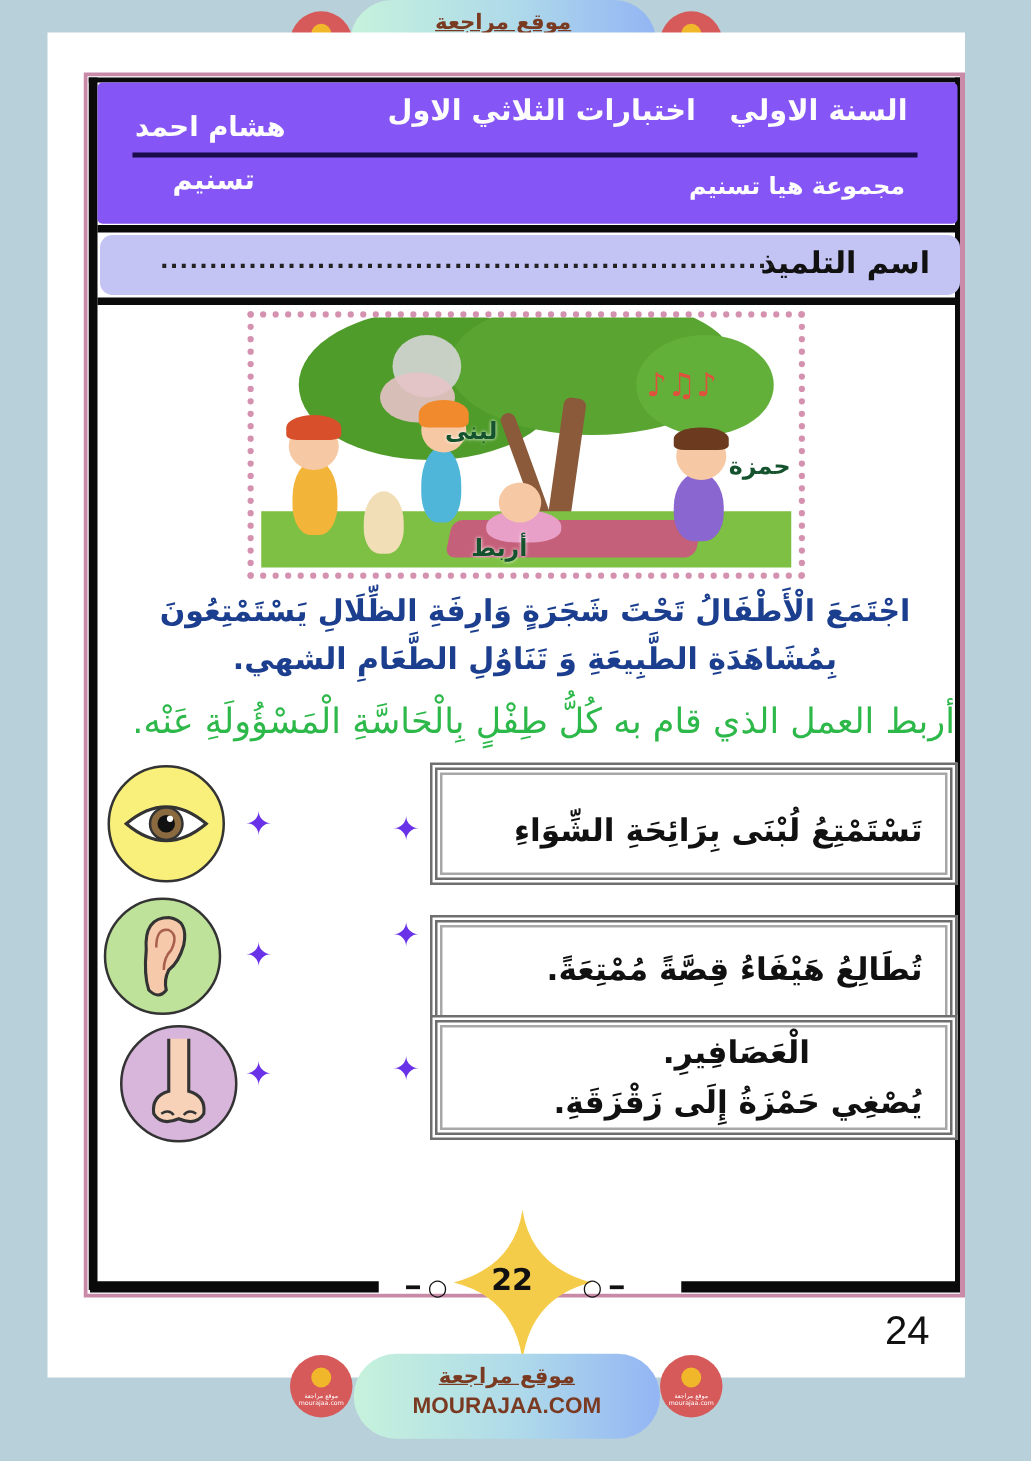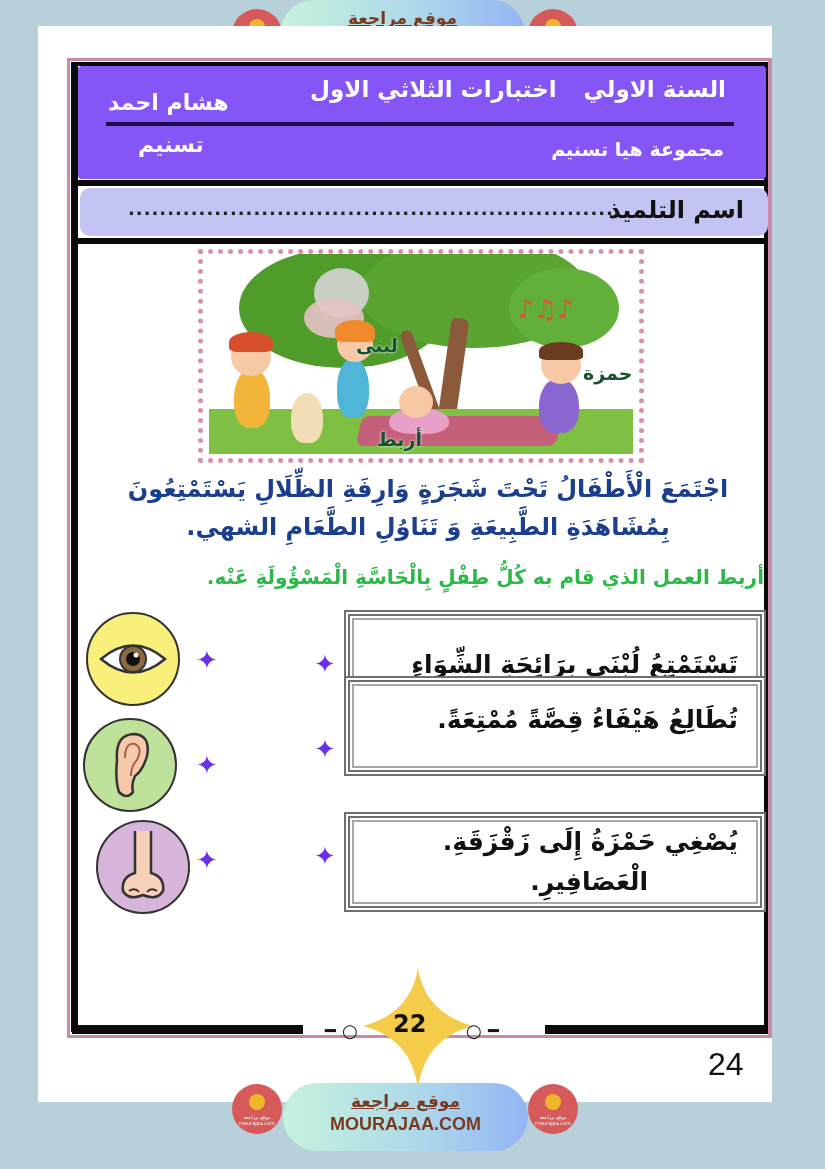--- a/index.html
+++ b/index.html
@@ -42,34 +42,34 @@
   .blanket { position: absolute; left: 150px; bottom: 8px; width: 200px; height: 30px; background: #c5607a; border-radius: 8px; transform: skewX(-12deg); }
   .kid { position: absolute; border-radius: 50% 50% 40% 40%; }
   .kid-head { position: absolute; border-radius: 50%; background: #f6c9a4; }
   .kid-hair { position: absolute; border-radius: 50% 50% 20% 20%; }
   .smoke { position: absolute; border-radius: 50%; background: #d5d5d5; opacity: 0.9; }
   .note { position: absolute; font-size: 26px; font-weight: bold; }
   .pic-label { position: absolute; font-size: 19px; font-weight: bold; color: #14532d; direction: rtl; text-shadow: 0 0 3px #fff; text-align: center; }
 
   
   .passage { position: absolute; left: 92px; top: 470px; width: 672px; direction: rtl; text-align: center; color: #1b3e8e; font-weight: bold; font-size: 24px; line-height: 38px; }
-  .instruction { position: absolute; left: 92px; top: 562px; width: 676px; direction: rtl; text-align: right; color: #2db84a; font-weight: bold; font-size: 20px; line-height: 30px; padding-right: 4px; }
+  .instruction { position: absolute; left: 92px; top: 562px; width: 676px; direction: rtl; text-align: right; color: #2db84a; font-weight: normal; font-size: 28px; line-height: 30px; padding-right: 4px; }
 
   
   .sense { position: absolute; width: 94px; height: 94px; border-radius: 50%; border: 2px solid #333; display: flex; align-items: center; justify-content: center; }
   .sense-eye { left: 86px; top: 612px; background: #f8f07a; }
   .sense-ear { left: 83px; top: 718px; background: #bfe29a; }
   .sense-nose { left: 96px; top: 820px; background: #d8b6db; }
 
   .star { position: absolute; width: 24px; height: 24px; color: #6a32e8; font-size: 26px; line-height: 24px; text-align: center; }
 
   
   .sent-box { position: absolute; left: 344px; width: 422px; background: #fff; border: 6px double #6e6e6e; outline: 2px solid #a7a7a7; outline-offset: -10px; direction: rtl; text-align: right; font-weight: bold; color: #111; font-size: 25px; padding: 0 22px; }
   .sent-1 { top: 610px; height: 98px; line-height: 98px; }
-  .sent-2 { top: 676px; height: 100px; line-height: 76px; }
+  .sent-2 { top: 732px; height: 100px; line-height: 76px; }
   .sent-3 { top: 812px; height: 100px; line-height: 40px; padding-top: 4px; }
 
   
   .bottom-bar-left { position: absolute; left: 72px; top: 1025px; width: 231px; height: 9px; background: #0a0a0a; }
   .bottom-bar-right { position: absolute; left: 545px; top: 1025px; width: 223px; height: 9px; background: #0a0a0a; }
   .pg-star { position: absolute; left: 363px; top: 968px; width: 110px; height: 120px; }
   .pg-num { position: absolute; left: 393px; top: 1010px; width: 50px; text-align: left; font-size: 24px; font-weight: bold; color: #111; }
   .dash-orn { position: absolute; top: 1020px; font-size: 18px; font-weight: bold; color: #111; }
   .page-corner { position: absolute; left: 708px; top: 1046px; font-size: 32px; color: #111; font-family: "Liberation Sans", sans-serif; }
 
@@ -181,22 +181,22 @@
 <span class="star" style="left:313px;top:737px;">✦</span>
 <span class="star" style="left:313px;top:844px;">✦</span>
 
 <div class="sent-box sent-1">
   <span>تَسْتَمْتِعُ لُبْنَى بِرَائِحَةِ الشِّوَاءِ</span>
 </div>
 <div class="sent-box sent-2">
   <span>تُطَالِعُ هَيْفَاءُ قِصَّةً مُمْتِعَةً.</span>
 </div>
 <div class="sent-box sent-3">
+  <div style="padding-right:90px;">الْعَصَافِيرِ.</div>
   <div>يُصْغِي حَمْزَةُ إِلَى زَقْزَقَةِ.</div>
-  <div style="padding-right:90px;">الْعَصَافِيرِ.</div>
 </div>
 
 <div class="bottom-bar-left"></div>
 <div class="bottom-bar-right"></div>
 <svg class="pg-star" viewBox="0 0 110 120">
   <path d="M55 0 Q62 45 110 58 Q62 70 55 120 Q48 70 0 58 Q48 45 55 0 Z" fill="#f5cc4a"></path>
 </svg>
 <span class="dash-orn" style="left:325px;">━ ○</span>
 <span class="pg-num">22</span>
 <span class="dash-orn" style="left:466px;">○ ━</span>

